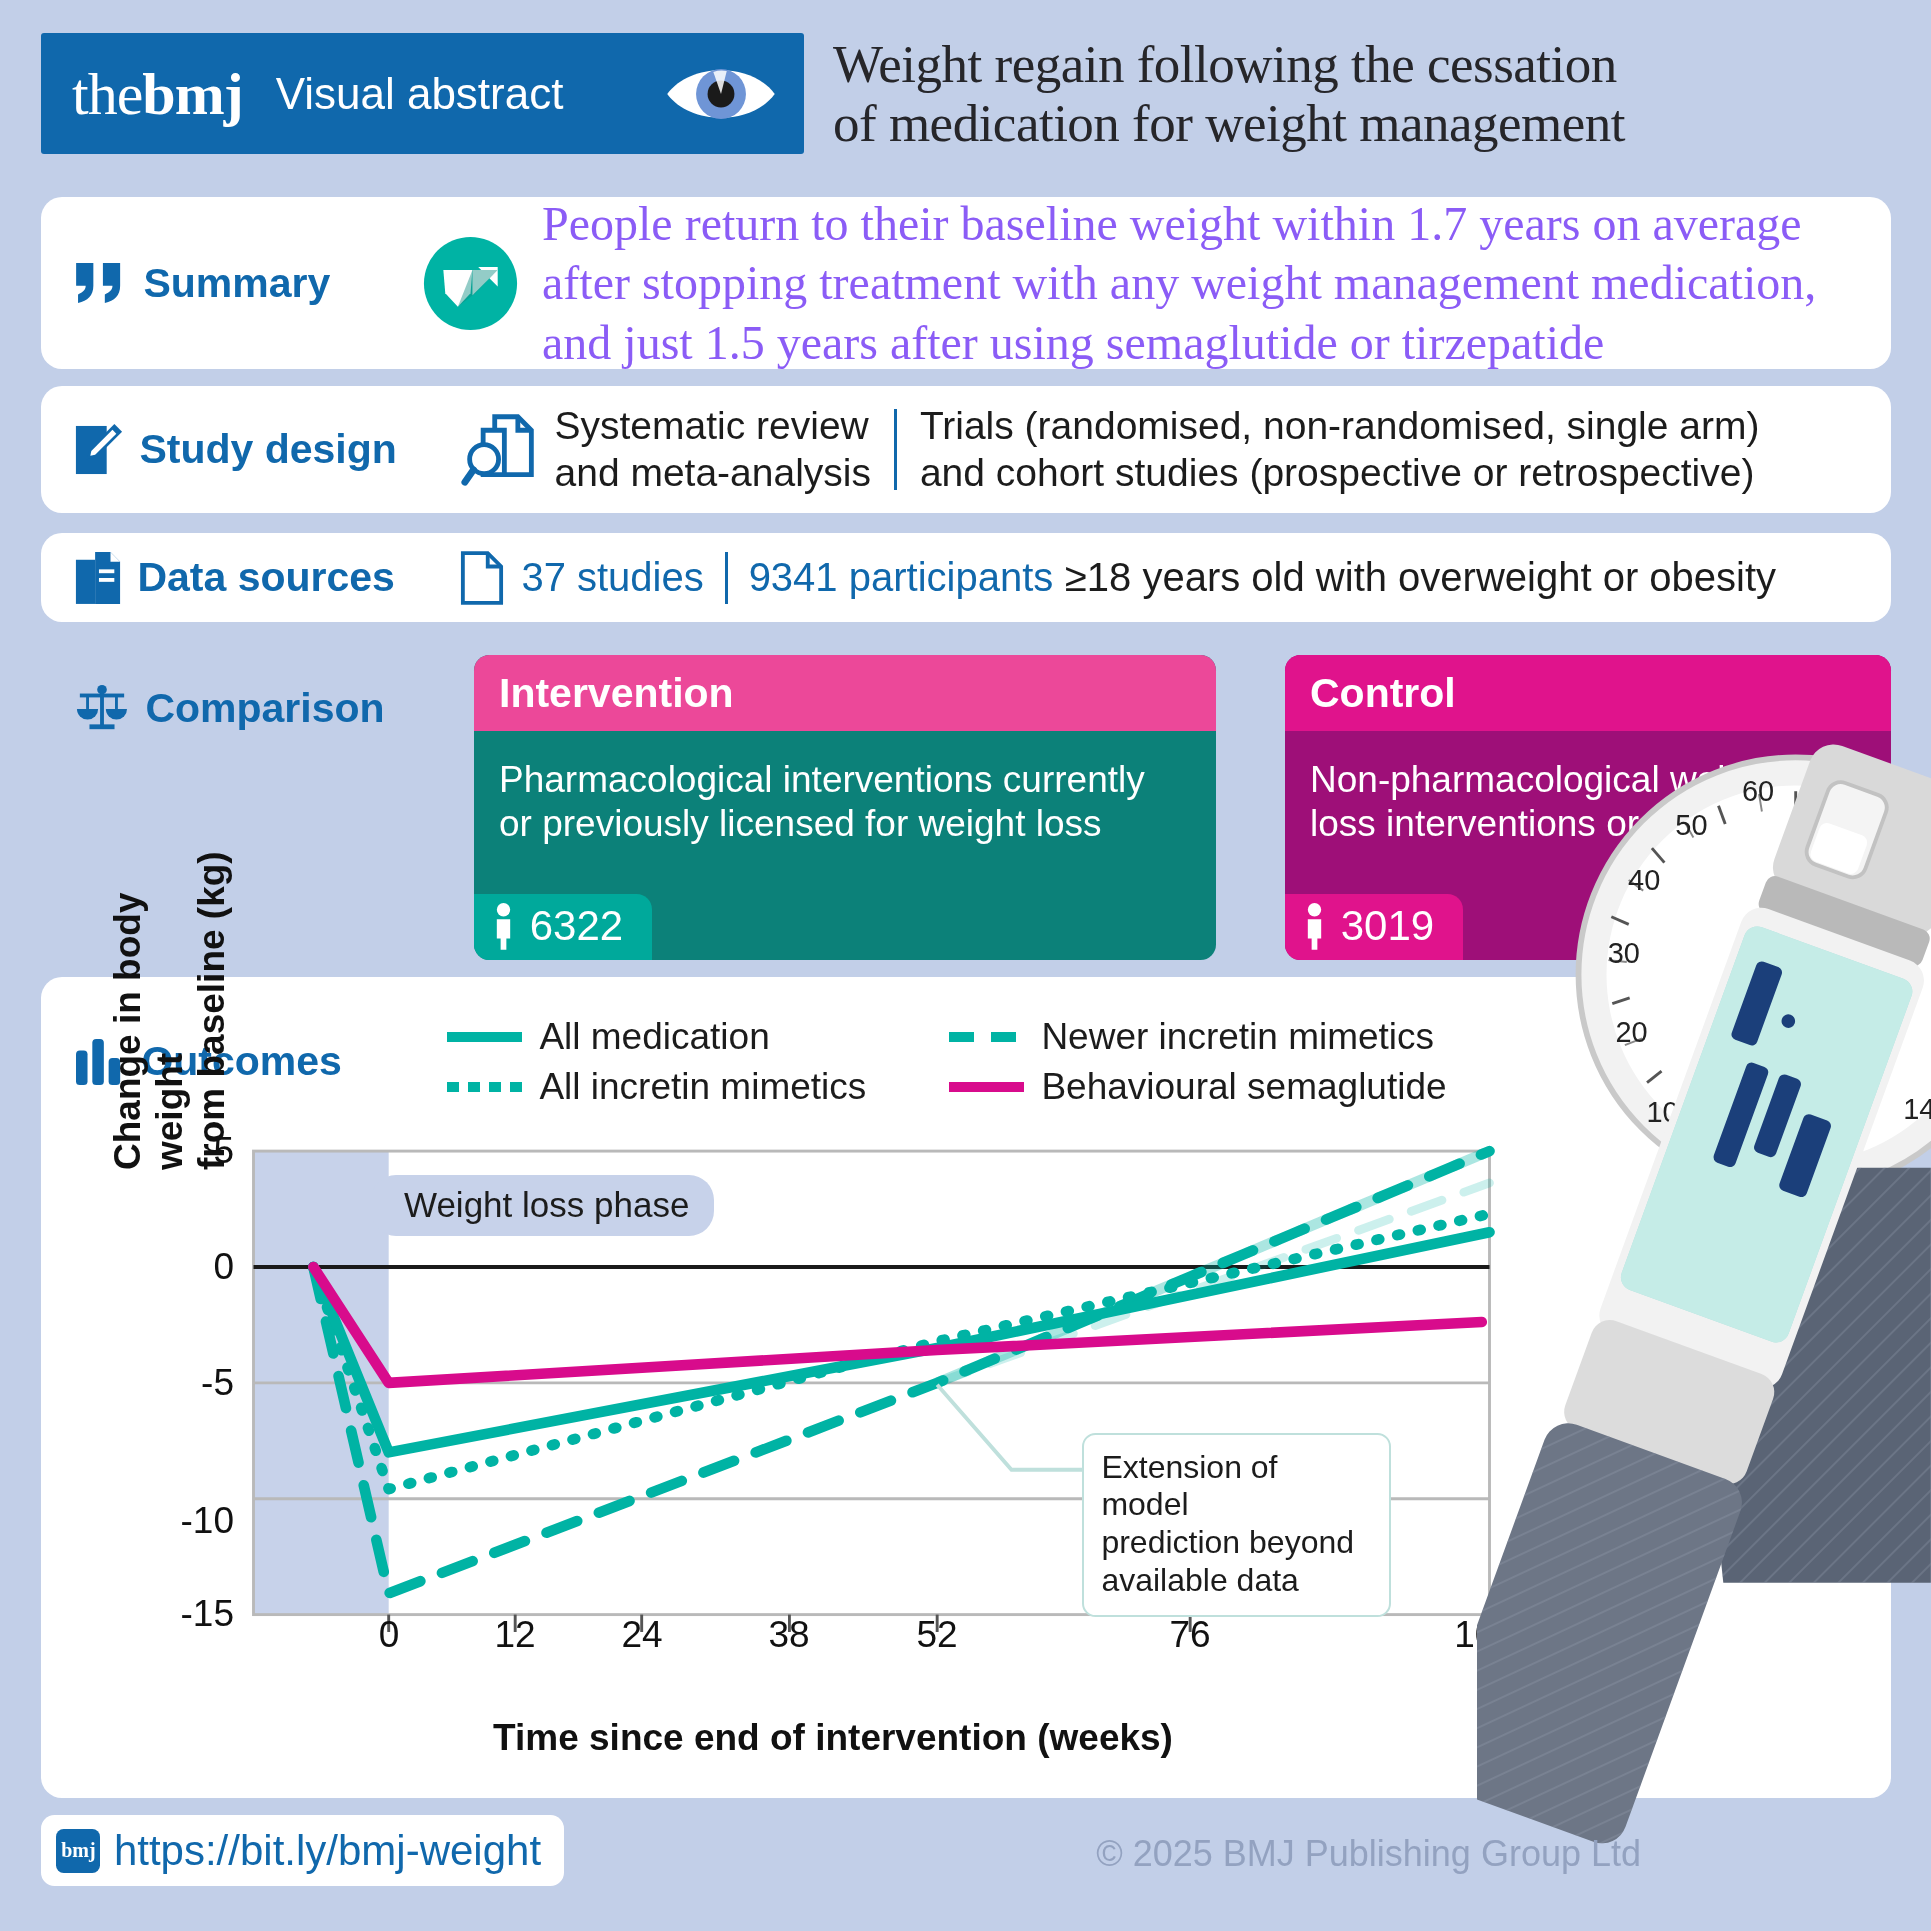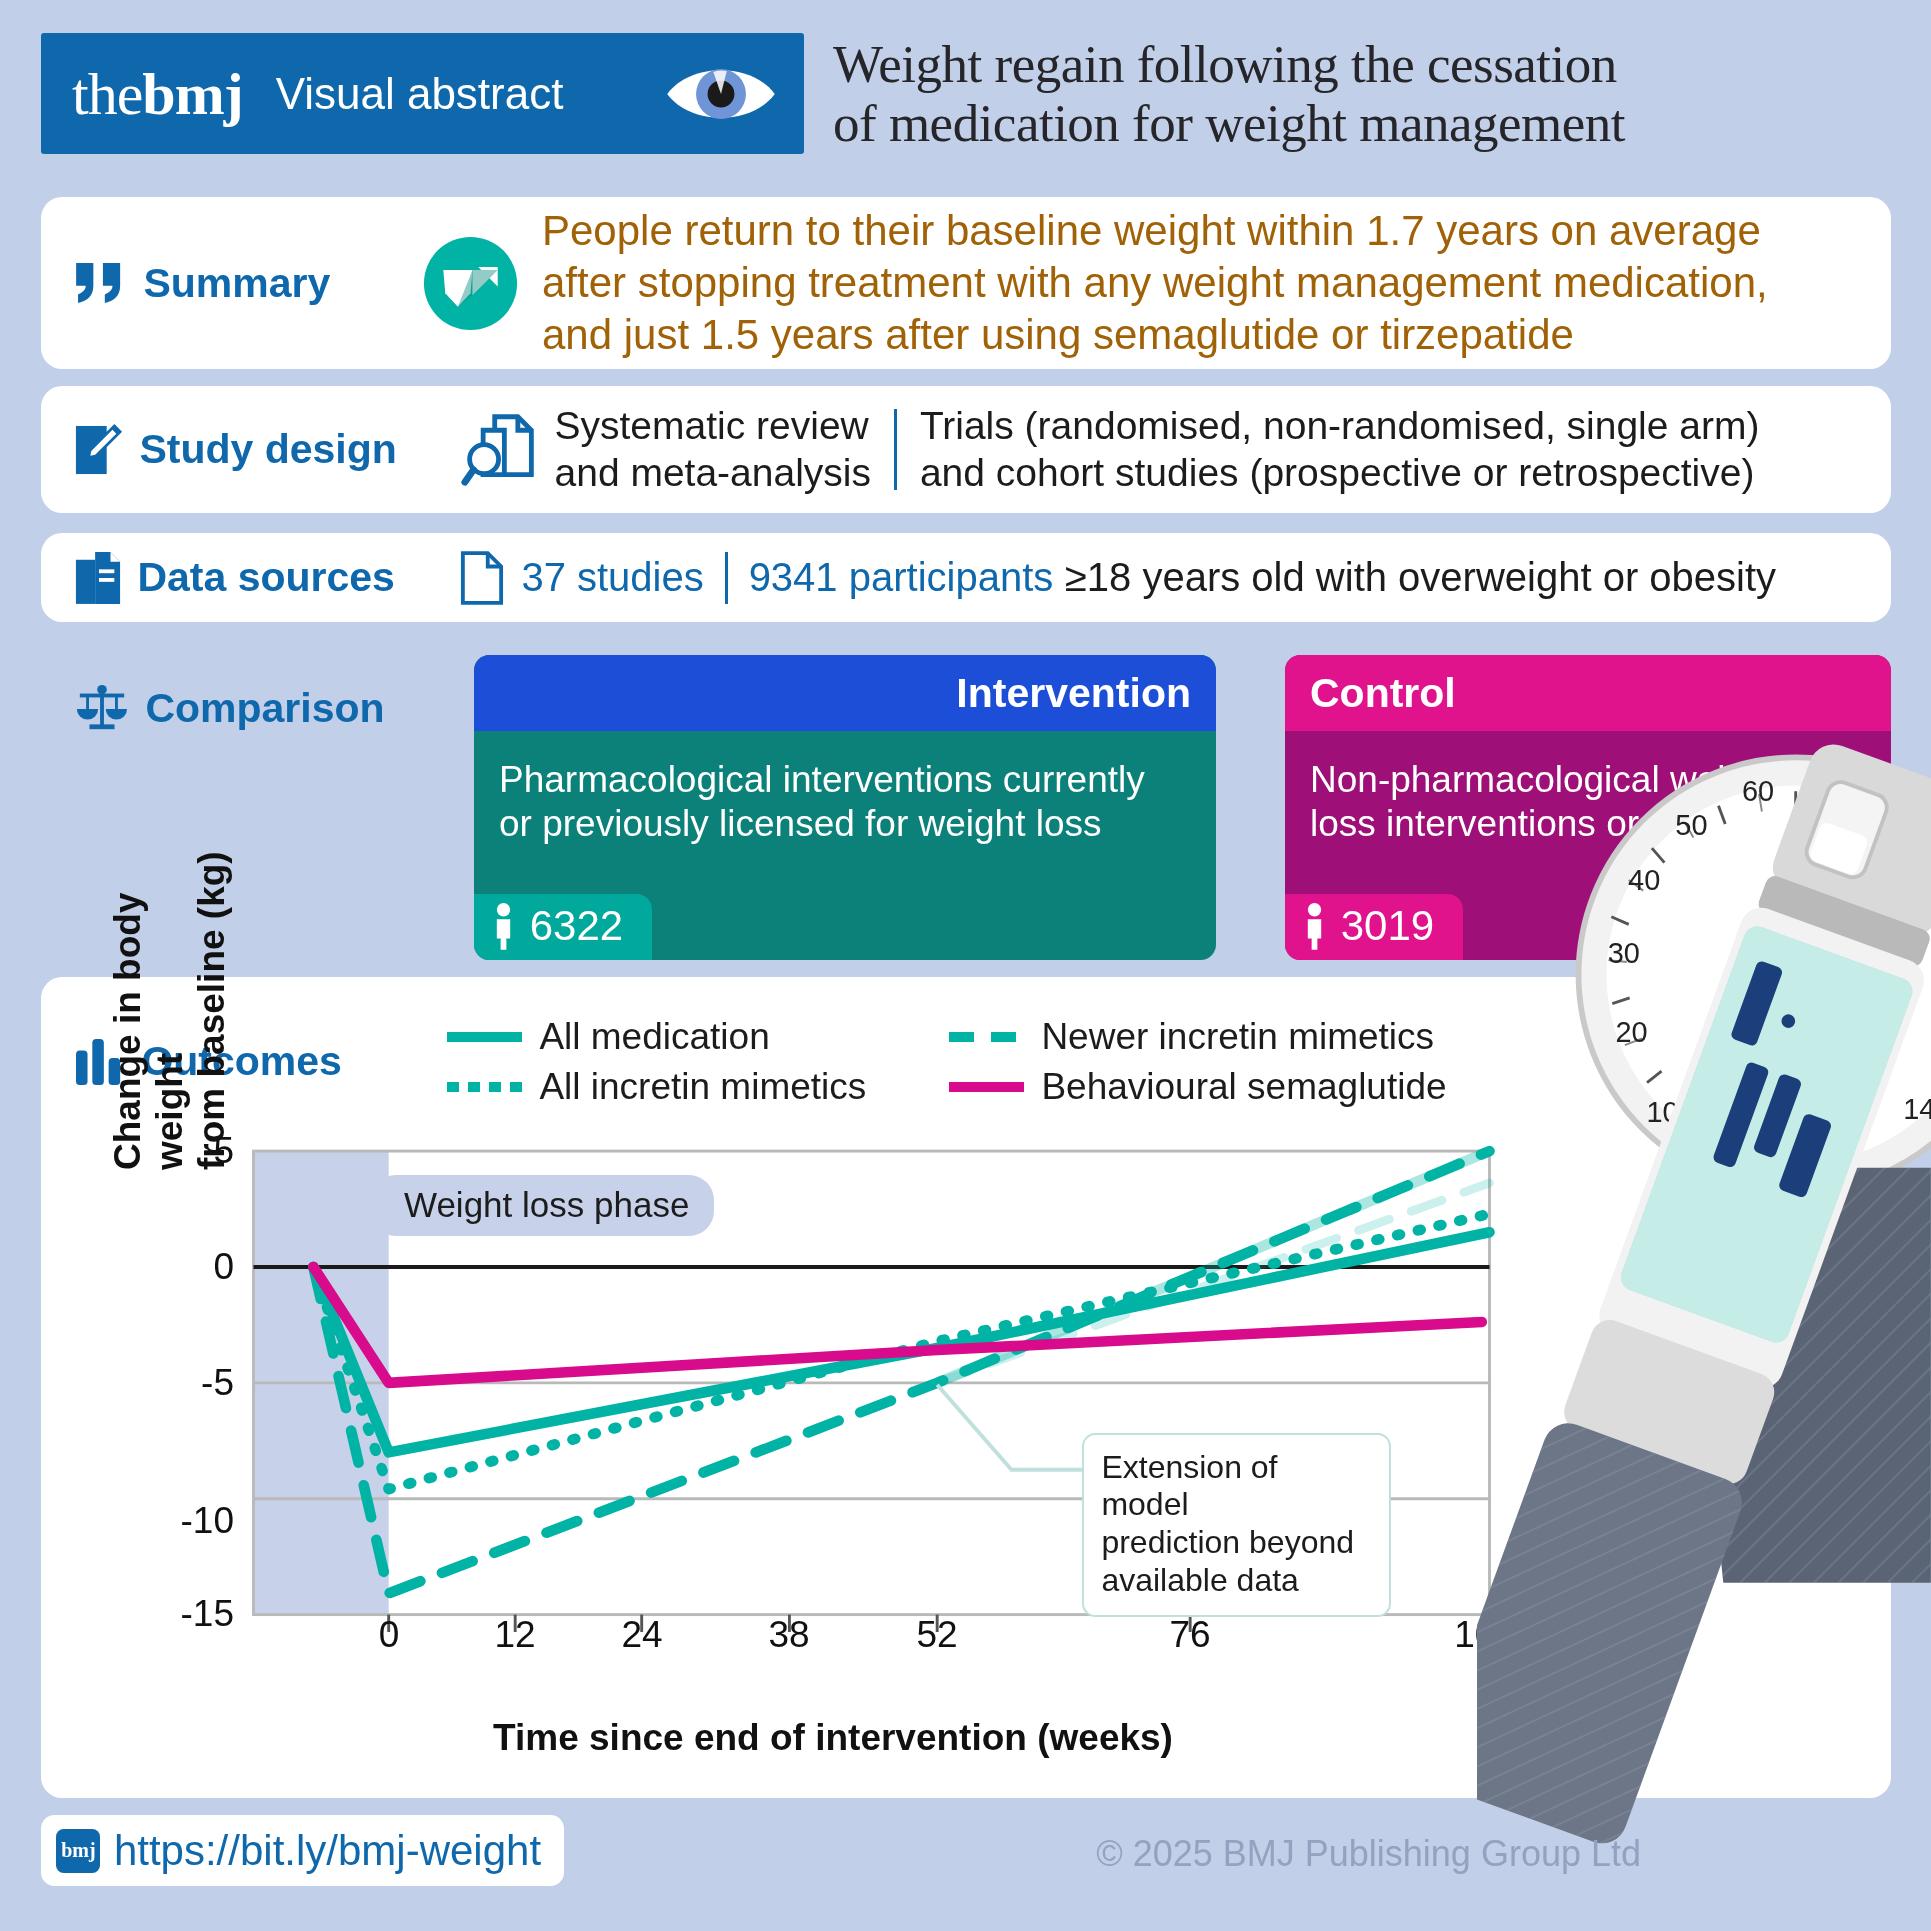--- a/index.html
+++ b/index.html
@@ -80,21 +80,21 @@
     margin-right: 15.4px;
     display: inline-flex; align-items: center; justify-content: center;
   }
 
   
   #summary-card { left: 41px; top: 197px; width: 1850px; height: 172px; }
   #summary-card .inner { display: flex; align-items: center; height: 100%; padding: 0 25px 0 33px; }
   #summary-card .sec-label { width: 348px; }
   .summary-icon { width: 97px; height: 97px; flex-shrink: 0; margin-right: 23px; }
   .summary-text {
-    font-size: 42px; line-height: 1.24; color: #a16207;
+    font-size: 48px; line-height: 1.24; color: #8b5cf6; font-family: Liberation Serif, serif;
   }
 
   
   #design-card { left: 41px; top: 386px; width: 1850px; height: 127px; }
   #design-card .inner { display: flex; align-items: center; height: 100%; padding: 0 23px 0 33px; }
   #design-card .sec-label { width: 386px; }
   .design-icon { width: 81px; height: 81px; flex-shrink: 0; margin-right: 13.5px; }
   .design-col1 { font-size: 39px; line-height: 1.2; color: #1c1c1c; white-space: nowrap; }
   .vrule { width: 2.9px; background: #1068ac; height: 81px; margin: 0 23px; flex-shrink: 0; }
   .design-col2 { font-size: 39px; line-height: 1.2; color: #1c1c1c; white-space: nowrap; }
@@ -121,21 +121,21 @@
   .comp-body { font-size: 37px; line-height: 1.2; padding: 27px 25px 0 25px; }
   .comp-count {
     position: absolute; left: 0; bottom: 0;
     border-top-right-radius: 15.4px;
     padding: 7.7px 29px 9.7px 19.3px;
     font-size: 42px;
     display: flex; align-items: center;
   }
   .person-glyph { width: 21px; height: 48px; margin-right: 15.4px; display:inline-block; }
   #box-intervention { left: 433px; width: 742px; height: 305px; background: #0c8179; }
-  #box-intervention .comp-head { background: #1d4ed8; text-align: right; }
+  #box-intervention .comp-head { background: #ec4899; }
   #box-intervention .comp-count { background: #00a99b; }
   #box-control { left: 1244px; width: 606px; height: 305px; background: #9e0f78; }
   #box-control .comp-head { background: #e0138c; }
   #box-control .comp-count { background: #e0138c; }
 
   
   #outcomes-card { left: 41px; top: 977px; width: 1850px; height: 821px; }
   #outcomes-card .sec-label { position: absolute; left: 33px; top: 60px; }
   .legend {
     position: absolute; left: 406px; top: 35px;

